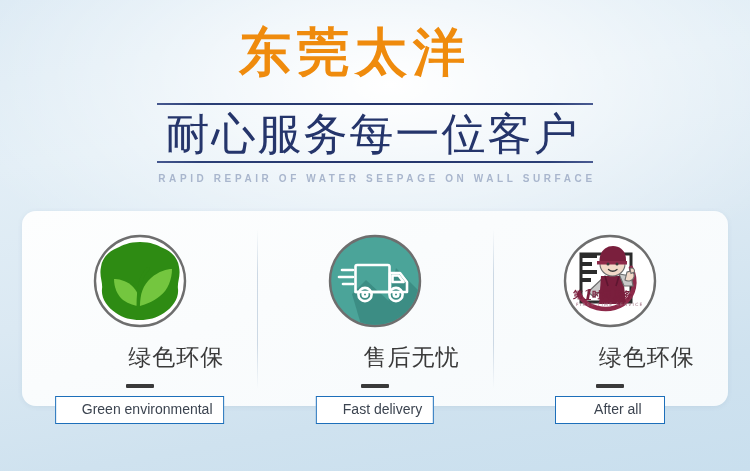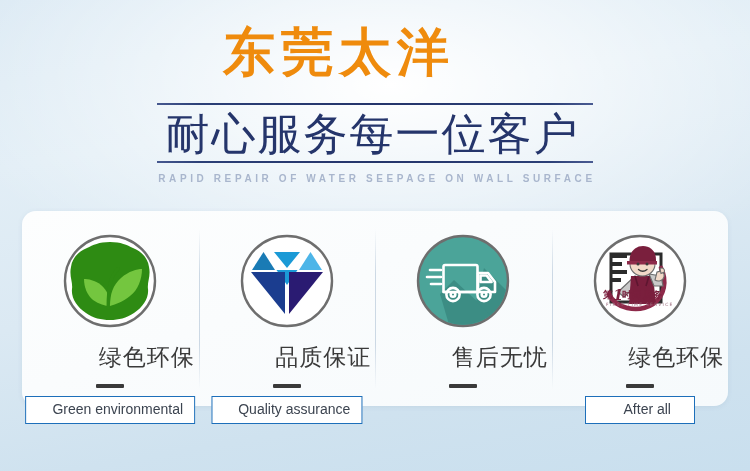--- a/index.html
+++ b/index.html
@@ -40,20 +40,21 @@
     top: 26px;
     width: 672px;
     text-align: center;
     font-family: "DejaVu Sans", "Liberation Sans", sans-serif;
     font-size: 52px;
     font-weight: bold;
     letter-spacing: 6px;
     color: #ef8b0d;
     line-height: 1;
     text-indent: 6px;
+    padding-left: 16px;
   }
 
   .rule {
     position: absolute;
     left: 157px;
     width: 436px;
     height: 2px;
     background: linear-gradient(to right, #46588f 0%, #2b3f76 10%, #25356b 50%, #2b3f76 90%, #4a5b92 100%);
   }
   #rule-top { top: 103px; }
@@ -216,36 +217,20 @@
           <path d="M49 74 C49 65 46 58 40 53 C34 48 27 47 23 47
                    C23 55 26 63 32 68 C38 72 44 74 49 74 Z" fill="#74c63f"></path>
           <path d="M47.2 76 C47.2 66 47.6 58 49.6 50 C51.2 44 54 40 57 37" fill="none" stroke="#2e8b13" stroke-width="3.4" stroke-linecap="round"></path>
         </svg>
       </div>
       <div class="cn-label">绿色环保</div>
       <div class="dash"></div>
       <div class="en-box">Green environmental</div>
     </div>
 
-    <div class="card">
-      <div class="icon-wrap">
-        <svg width="98" height="98" viewBox="0 0 98 98">
-          <circle cx="49" cy="49" r="45" fill="#ffffff" stroke="#6e6e6e" stroke-width="2.4"></circle>
-          <polygon points="14,38 37,38 25.5,20" fill="#1a7bb5"></polygon>
-          <polygon points="38.5,38 59.5,38 49,53" fill="#1b9ad6"></polygon>
-          <polygon points="36,20 62,20 49,36" fill="#1b9ad6"></polygon>
-          <polygon points="61,38 84,38 72.5,20" fill="#4db5e8"></polygon>
-          <polygon points="13,40 47,40 47,82" fill="#1b3d8f"></polygon>
-          <polygon points="51,40 85,40 51,82" fill="#2a1b72"></polygon>
-        </svg>
-      </div>
-      <div class="cn-label">品质保证</div>
-      <div class="dash"></div>
-      <div class="en-box">Quality assurance</div>
-    </div>
 
     <div class="card">
       <div class="icon-wrap">
         <svg width="98" height="98" viewBox="0 0 98 98">
           <circle cx="49" cy="49" r="45" fill="#4ba499" stroke="#6e6e6e" stroke-width="2.4"></circle>
           <clipPath id="circClip3">
               <circle cx="49" cy="49" r="43.8"></circle>
             </clipPath>
           <g clip-path="url(#circClip3)">
             <polygon points="26,62 40,48 92,96 36,96" fill="#3c8d84"></polygon>
@@ -262,20 +247,21 @@
             <line x1="29.5" y1="60" x2="32.4" y2="60"></line>
             <line x1="45.6" y1="60" x2="63.4" y2="60"></line>
             <line x1="16" y1="38" x2="27" y2="38"></line>
             <line x1="13" y1="45" x2="27" y2="45"></line>
             <line x1="17" y1="52" x2="27" y2="52"></line>
           </g>
         </svg>
       </div>
       <div class="cn-label">售后无忧</div>
       <div class="dash"></div>
+      <div class="en-box">Fast delivery</div>
     </div>
 
     <div class="card">
       <div class="icon-wrap">
         <svg width="98" height="98" viewBox="0 0 98 98">
           <circle cx="49" cy="49" r="45" fill="#ffffff" stroke="#6e6e6e" stroke-width="2.4"></circle>
           <clipPath id="circClip4">
               <circle cx="49" cy="49" r="43.8"></circle>
             </clipPath>
           <g clip-path="url(#circClip4)">

